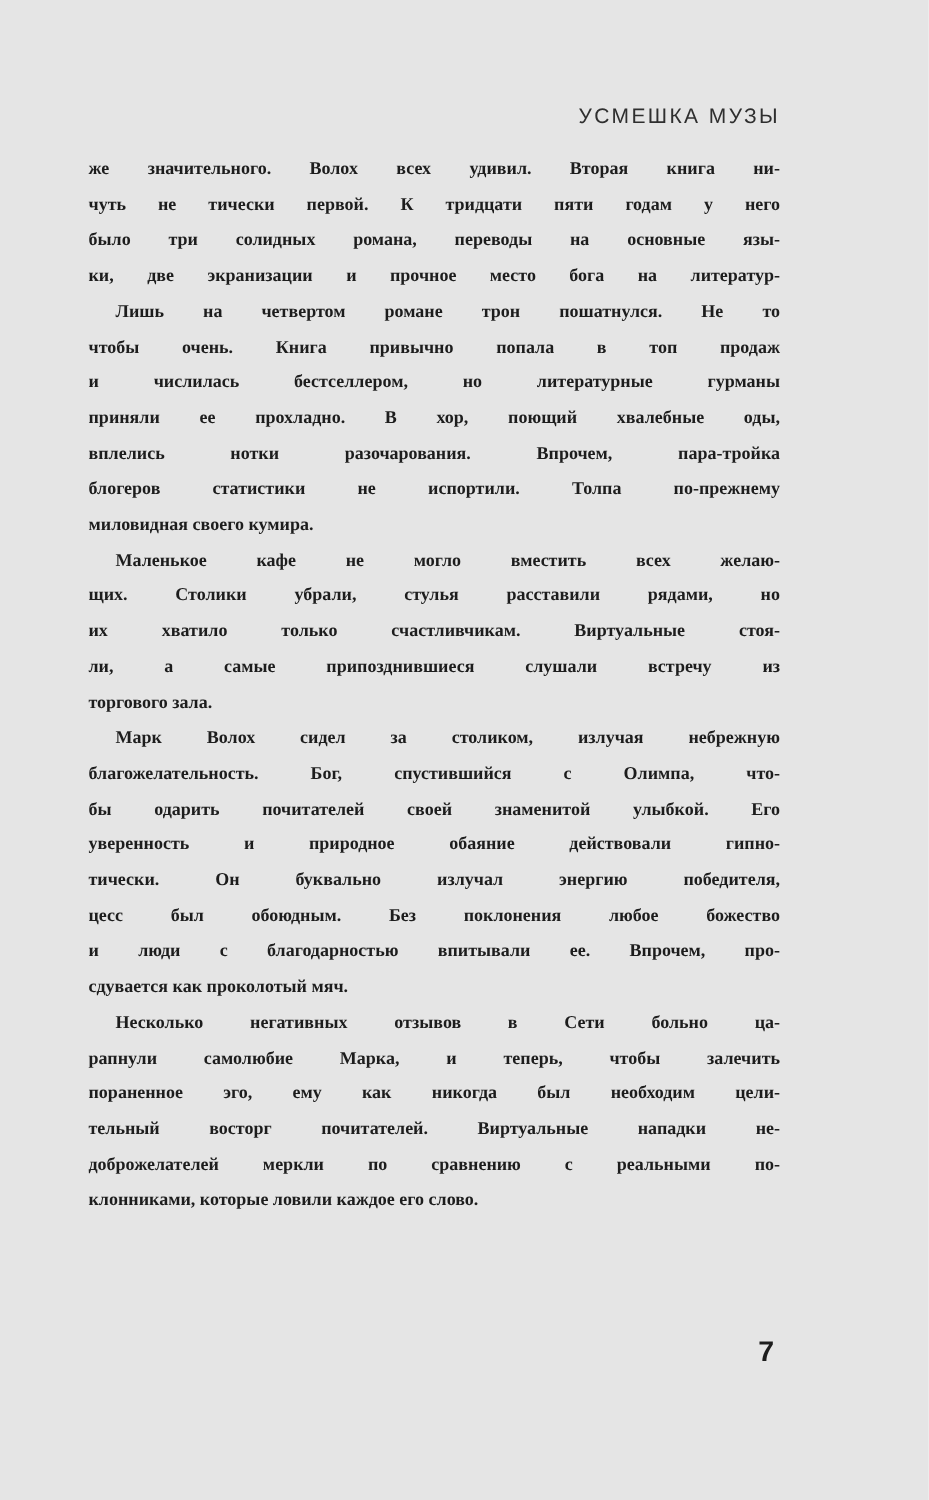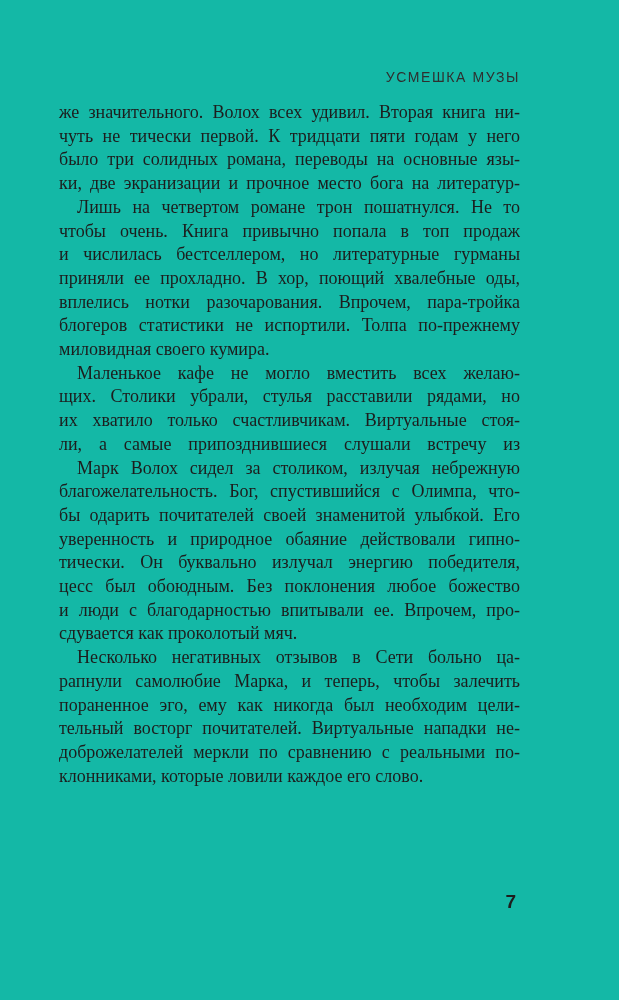--- a/index.html
+++ b/index.html
@@ -9,21 +9,21 @@
   body {
     width: 619px;
     height: 1000px;
     position: relative;
     background: #ffffff;
     overflow: hidden;
   }
   .page {
     position: absolute;
     inset: 0;
-    background: #14b8a6;
+    background: #e5e5e5;
   }
   .running-header {
     position: absolute;
     top: 70px;
     left: 59px;
     width: 461px;
     text-align: right;
     font-family: "Liberation Sans", "DejaVu Sans", sans-serif;
     font-size: 14px;
     font-weight: 500;
@@ -31,23 +31,24 @@
     color: #2f2f2f;
     line-height: 14px;
     white-space: nowrap;
   }
   .page-text {
     position: absolute;
     top: 101px;
     left: 59px;
     width: 461px;
     font-family: "Liberation Serif", "DejaVu Serif", serif;
-    font-size: 18px;
+    font-size: 12px;
     line-height: 23.7px;
     color: #1d1d1d;
+    font-weight: bold;
   }
   .paragraph {
     margin: 0;
   }
   .line {
     text-align: justify;
     text-align-last: justify;
   }
   .line.para-end {
     text-align-last: left;
@@ -86,20 +87,21 @@
         <div class="line">приняли ее прохладно. В хор, поющий хвалебные оды,</div>
         <div class="line">вплелись нотки разочарования. Впрочем, пара-тройка</div>
         <div class="line">блогеров статистики не испортили. Толпа по-прежнему</div>
         <div class="line para-end">миловидная своего кумира.</div>
       </div>
       <div class="paragraph">
         <div class="line first-line">Маленькое кафе не могло вместить всех желаю-</div>
         <div class="line">щих. Столики убрали, стулья расставили рядами, но</div>
         <div class="line">их хватило только счастливчикам. Виртуальные стоя-</div>
         <div class="line">ли, а самые припозднившиеся слушали встречу из</div>
+        <div class="line para-end">торгового зала.</div>
       </div>
       <div class="paragraph">
         <div class="line first-line">Марк Волох сидел за столиком, излучая небрежную</div>
         <div class="line">благожелательность. Бог, спустившийся с Олимпа, что-</div>
         <div class="line">бы одарить почитателей своей знаменитой улыбкой. Его</div>
         <div class="line">уверенность и природное обаяние действовали гипно-</div>
         <div class="line">тически. Он буквально излучал энергию победителя,</div>
         <div class="line">цесс был обоюдным. Без поклонения любое божество</div>
         <div class="line">и люди с благодарностью впитывали ее. Впрочем, про-</div>
         <div class="line para-end">сдувается как проколотый мяч.</div>

